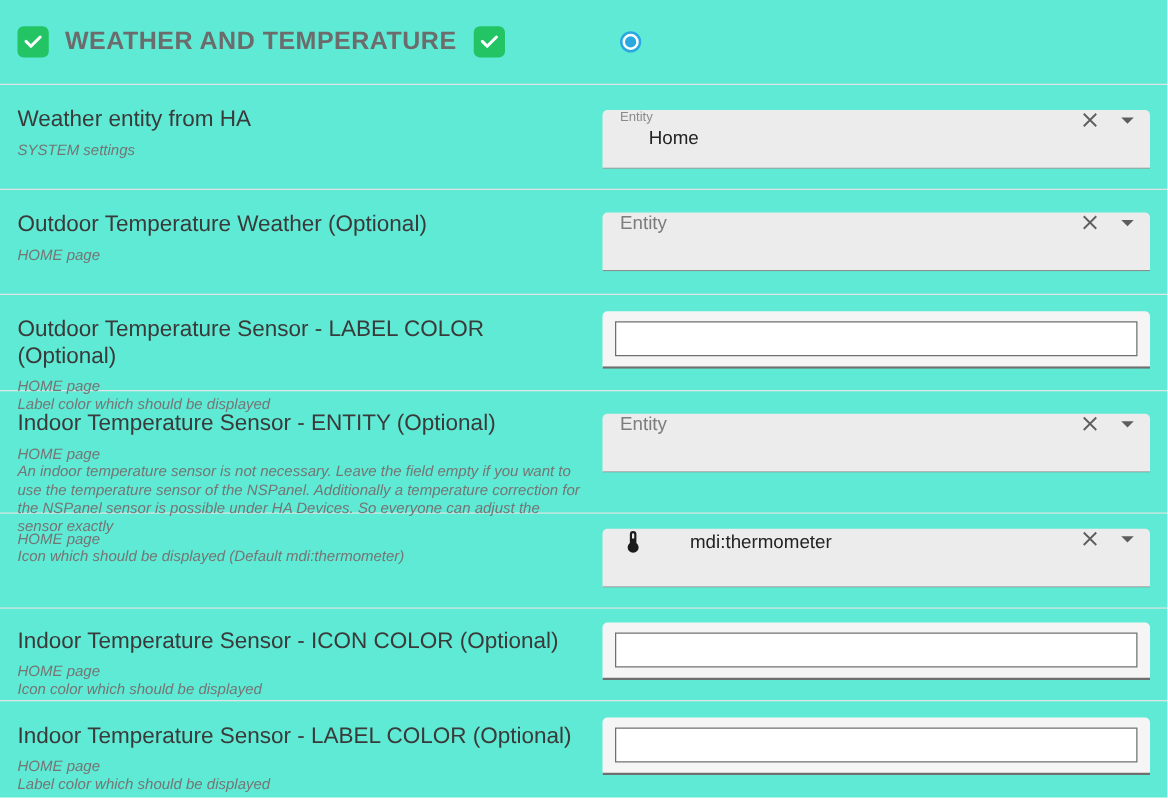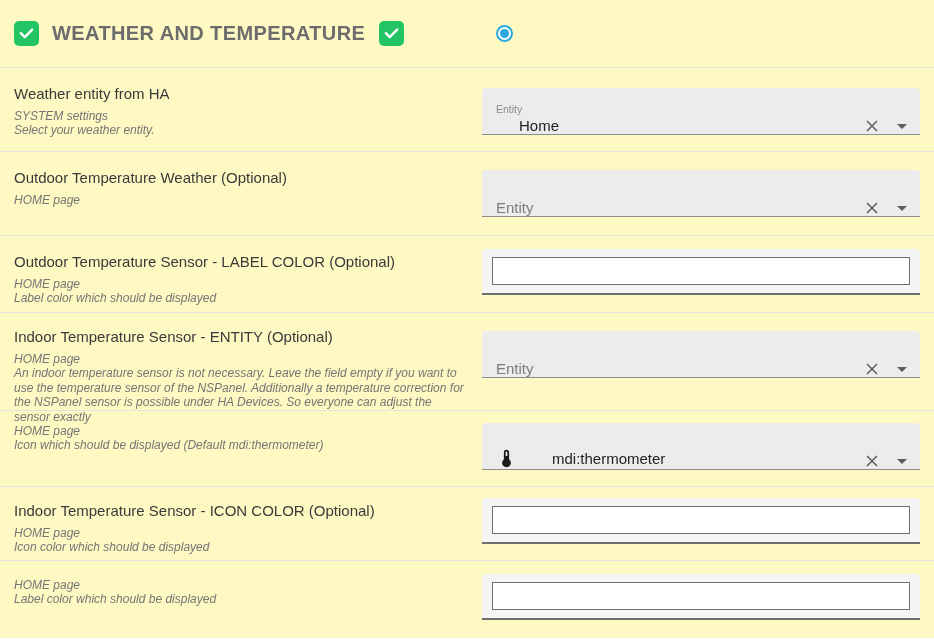--- a/index.html
+++ b/index.html
@@ -1,43 +1,43 @@
 <!DOCTYPE html>
 <html><head>
 <meta charset="utf-8">
 <style>
   * { box-sizing: border-box; margin: 0; padding: 0; }
   html,body { background:#fff; }
   body { width:934px; height:640px; overflow:hidden;
          font-family:"Liberation Sans", sans-serif; color:#3a3a3a; }
   .page { width:934px; height:640px; background:#fff; }
 
-  .card { background:#fef9c3; border-bottom:1px solid #e3e3e3; }
+  .card { background:#5eead4; border-bottom:1px solid #e3e3e3; }
 
   
   .header { height:68px; display:flex; align-items:center; padding:0 14px; }
   .checkbox { width:25px; height:25px; border-radius:5px; flex:none;
               display:flex; align-items:center; justify-content:center; cursor:pointer; }
   .h-title { font-size:20px; font-weight:bold; color:#6c6c6c; letter-spacing:.4px;
              margin:0 14px 0 13px; white-space:nowrap; }
   .radio { width:17px; height:17px; border-radius:50%; margin-left:92px; flex:none;
            display:flex; align-items:center; justify-content:center; cursor:pointer;
            background:#fff; }
   .radio-dot { width:9px; height:9px; border-radius:50%; }
 
   
   .row { display:flex; align-items:flex-start; }
   .left { flex:1; padding:17px 16px 0 14px; min-width:0; }
   .right { width:438px; margin-right:14px; flex:none; }
-  .title { font-size:15px; color:#3a3a3a; margin-bottom:7px; }
+  .title { font-size:18px; color:#3a3a3a; margin-bottom:7px; }
   .meta  { font-size:12px; font-style:italic; color:#757575; line-height:1.2; }
 
   
   .select { height:47px; background:#ececec; border-radius:4px 4px 0 0;
-            border-bottom:1px solid #8d8d8d; display:flex; align-items:flex-end;
+            border-bottom:1px solid #8d8d8d; display:flex; align-items:flex-start;
             padding:0 13px 0 14px; margin-top:18px; cursor:pointer;gap:35px; }
   .sel-body { flex:1; display:flex; flex-direction:column; justify-content:center; min-width:0; }
   .sel-label { font-size:10.5px; color:#8a8a8a; margin-bottom:2px; }
   .sel-value { font-size:15px; color:#232323;margin-left:23px; }
   .sel-ph    { font-size:15px; color:#7d7d7d; }
   .sel-icon-row { flex:1; display:flex; align-items:center; min-width:0; }
   .therm { margin-right:12px; display:inline-flex; }
   .acts { display:flex; align-items:center; flex:none; }
   .clear { display:inline-flex; cursor:pointer; }
   .caret { width:0; height:0; border-left:5px solid transparent; margin-left:17px;
@@ -69,21 +69,20 @@
     </span>
     <span class="radio" style="border:2px solid #29a9e0">
       <span class="radio-dot" style="background:#29a9e0"></span>
     </span>
   </header>
 
   <section class="card row" style="height:84px">
     <div class="left">
       <div class="title">Weather entity from HA</div>
       <div class="meta">SYSTEM settings</div>
-      <div class="meta">Select your weather entity.</div>
     </div>
     <div class="right">
       <div class="select" style="margin-top:20px">
         <div class="sel-body">
           <div class="sel-label">Entity</div>
           <div class="sel-value">Home</div>
         </div>
         <div class="acts">
           <span class="clear">
               <svg width="16" height="16" viewBox="0 0 16 16">
@@ -189,20 +188,21 @@
     </div>
     <div class="right">
       <div class="inputbox" style="margin-top:11px">
         <input class="text-input" type="text" value="" style="">
       </div>
     </div>
   </section>
 
   <section class="card row" style="height:77px;border-bottom:none">
     <div class="left">
+      <div class="title">Indoor Temperature Sensor - LABEL COLOR (Optional)</div>
       <div class="meta">HOME page</div>
       <div class="meta">Label color which should be displayed</div>
     </div>
     <div class="right">
       <div class="inputbox">
         <input class="text-input" type="text" value="" style="">
       </div>
     </div>
   </section>
 

